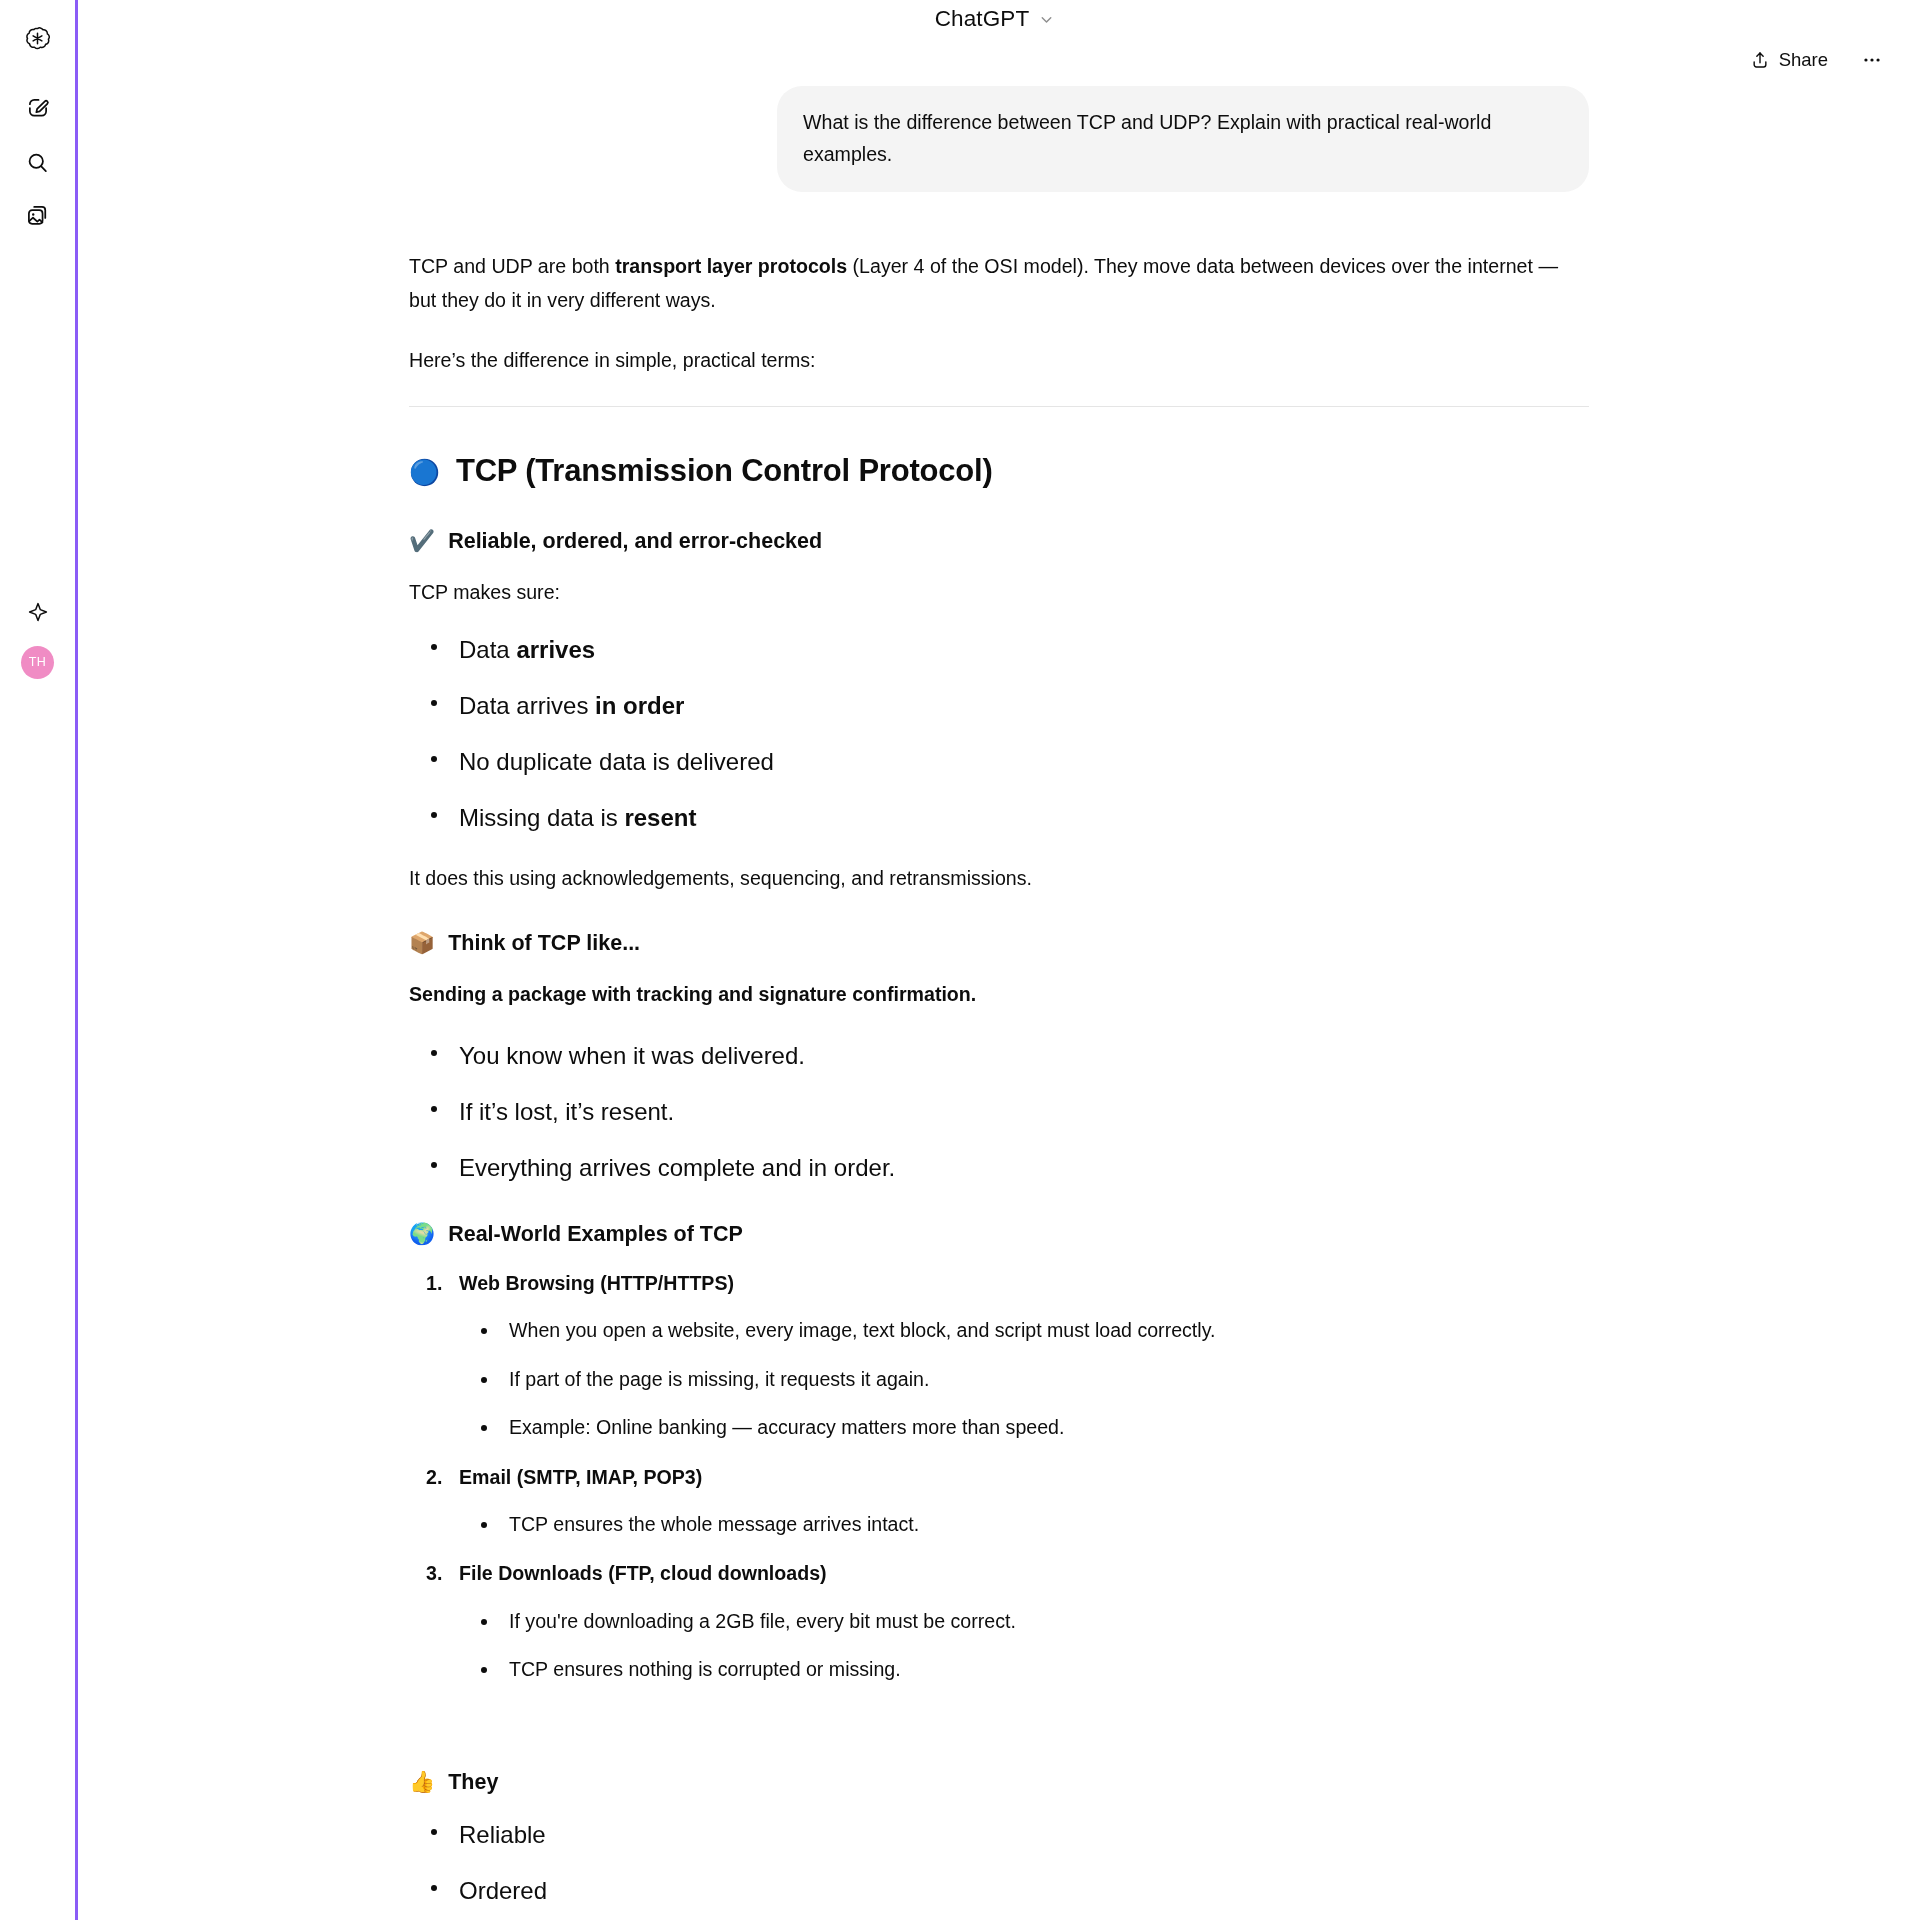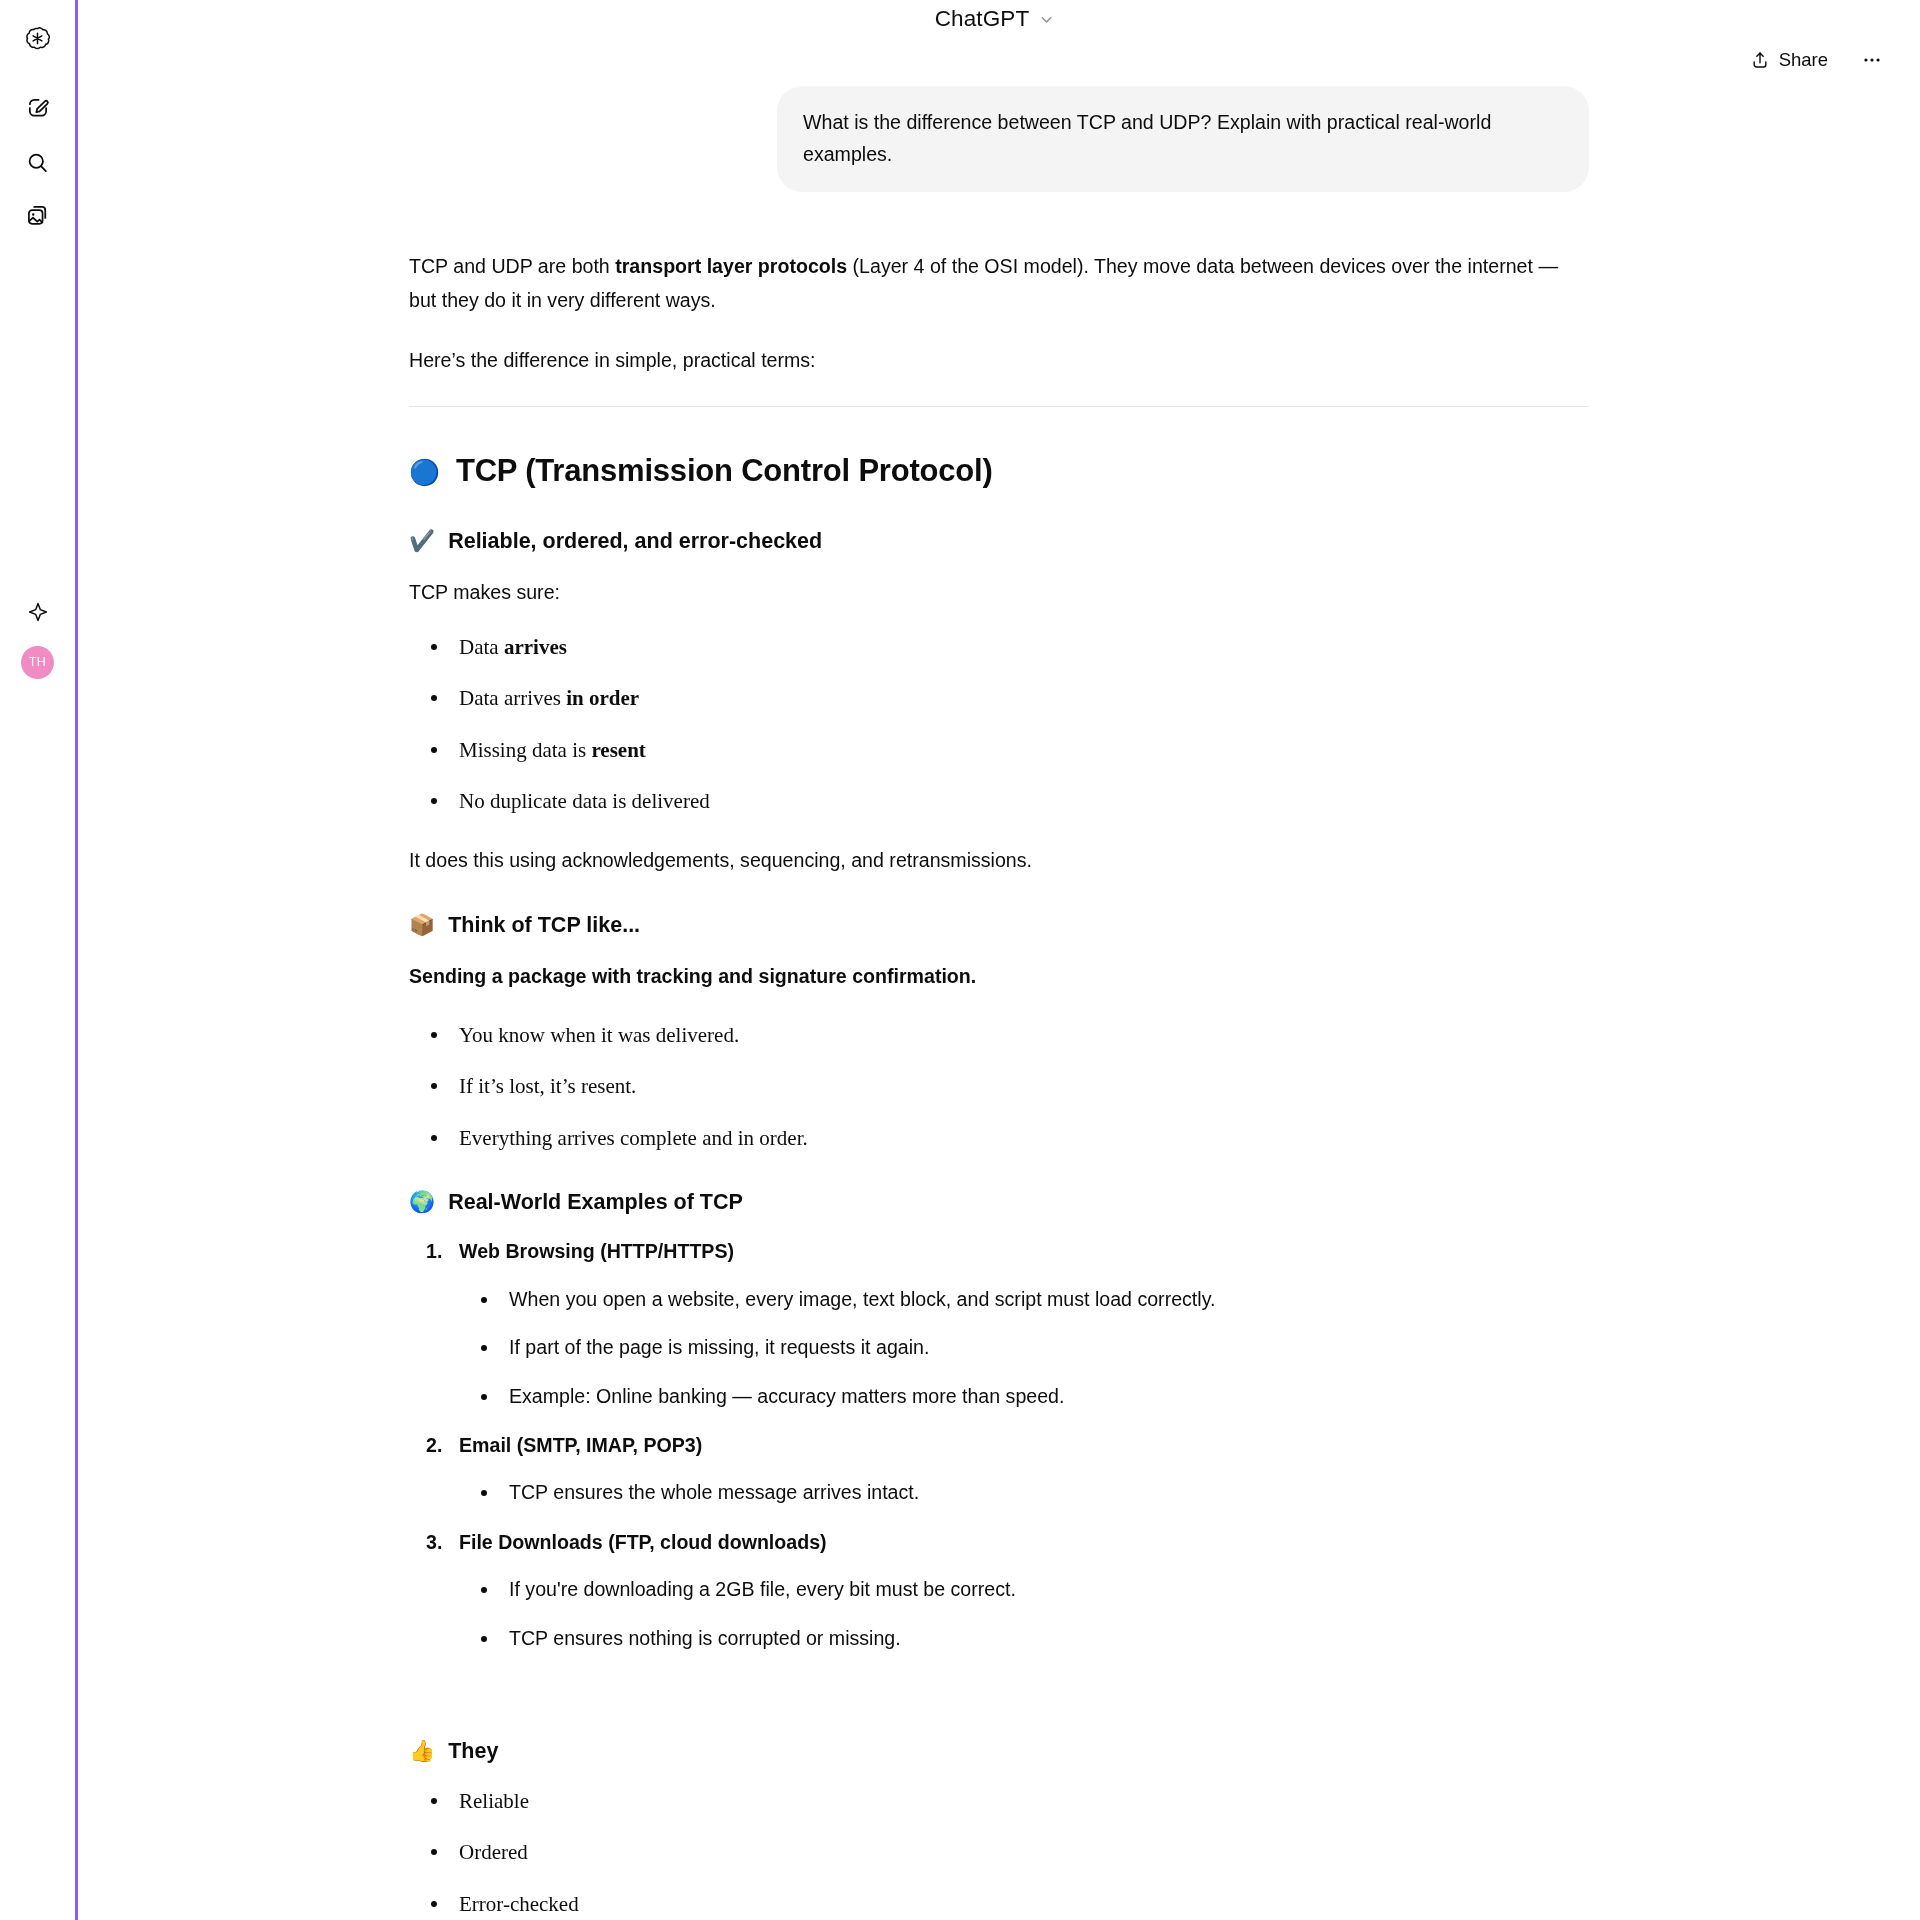--- a/index.html
+++ b/index.html
@@ -102,21 +102,21 @@
     margin: 34px 0 20px 0;
     display: flex; align-items: baseline; gap: 13px;
   }
   h3.h-sub:first-of-type { margin-top: 0; }
   .emo { font-size: 25px; line-height: 1; font-family: "DejaVu Sans", sans-serif; }
   .emo-sm { font-size: 21px; line-height: 1; font-family: "DejaVu Sans", sans-serif; }
 
   ul.bul { list-style: none; margin: 0 0 26px 0; padding: 0; }
   ul.bul > li {
     position: relative; padding-left: 50px;
-    font-size: 21px; line-height: 1.5; margin-bottom: 20px; color: #0d0d0d; font-family: Liberation Serif, serif;
+    font-size: 24px; line-height: 1.5; margin-bottom: 20px; color: #0d0d0d;
   }
   ul.bul > li:last-child { margin-bottom: 0; }
   ul.bul > li::before {
     content: ""; position: absolute; left: 22px; top: 12px;
     width: 6px; height: 6px; border-radius: 50%; background: #0d0d0d;
   }
 
   ol.num { list-style: none; margin: 0 0 26px 0; padding: 0; counter-reset: oli; }
   ol.num > li {
     position: relative; padding-left: 50px;
@@ -251,22 +251,22 @@
           <h3 class="h-sub">
             <span class="emo-sm">✔️</span>
             <span>Reliable, ordered, and error-checked</span>
           </h3>
 
           <p class="tight">TCP makes sure:</p>
 
           <ul class="bul" id="makes-sure-list">
               <li><span>Data </span><strong>arrives</strong></li>
               <li><span>Data arrives </span><strong>in order</strong></li>
+              <li><span>No duplicate data is delivered</span></li>
               <li><span>Missing data is </span><strong>resent</strong></li>
-              <li><span>No duplicate data is delivered</span></li>
             </ul>
 
           <p style="margin-top:26px">It does this using acknowledgements, sequencing, and retransmissions.</p>
 
           <h3 class="h-sub">
             <span class="emo-sm">📦</span>
             <span>Think of TCP like...</span>
           </h3>
 
           <p class="lead-bold">Sending a package with tracking and signature confirmation.</p>

